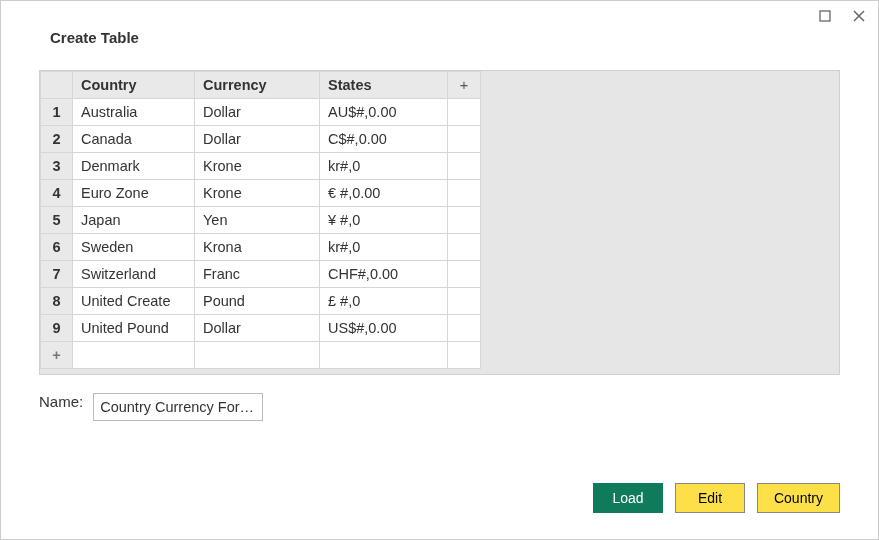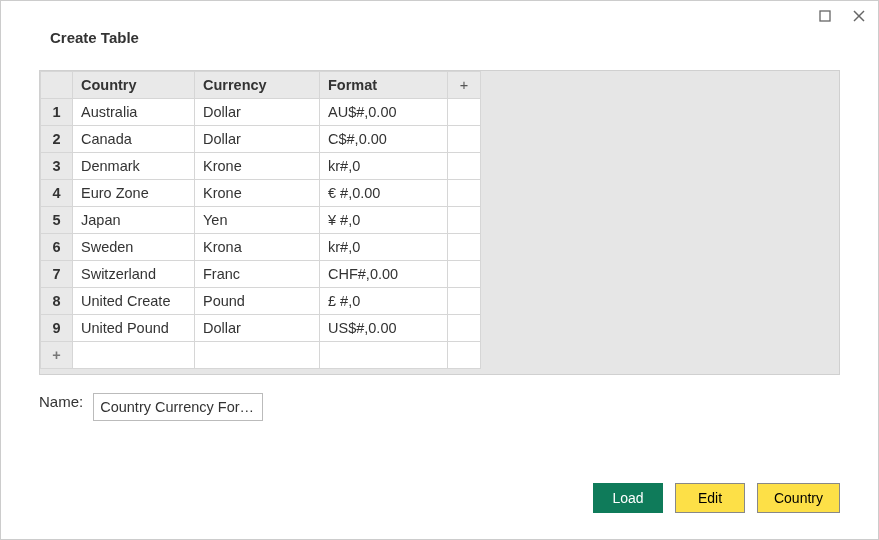--- a/index.html
+++ b/index.html
@@ -136,21 +136,21 @@
 
   <h1 class="title">Create Table</h1>
 
   <div class="table-zone">
     <table>
       <thead>
         <tr>
           <th class="corner"></th>
           <th class="col-country">Country</th>
           <th class="col-currency">Currency</th>
-          <th class="col-format">Format</th>
+          <th class="col-format">States</th>
           <th class="col-plus">+</th>
         </tr>
       </thead>
       <tbody id="tbody">
           <tr>
             <td class="rowhead">1</td>
             <td class="col-country">Australia</td>
             <td class="col-currency">Dollar</td>
             <td class="col-format">AU$#,0.00</td>
             <td class="col-plus"></td>

